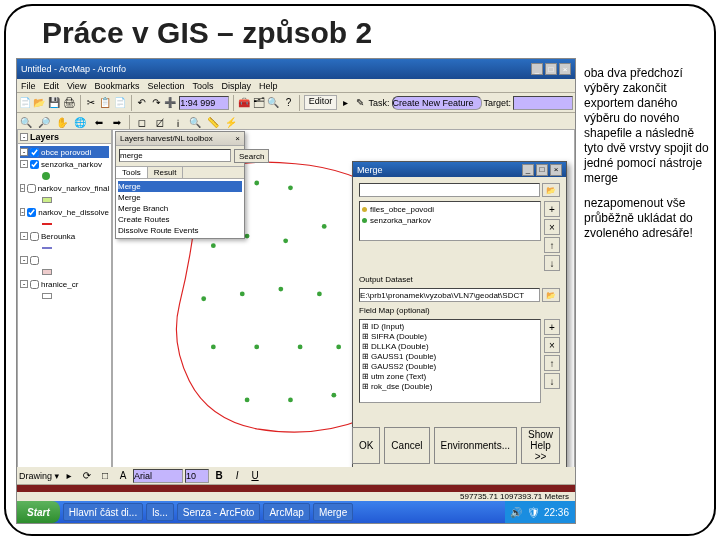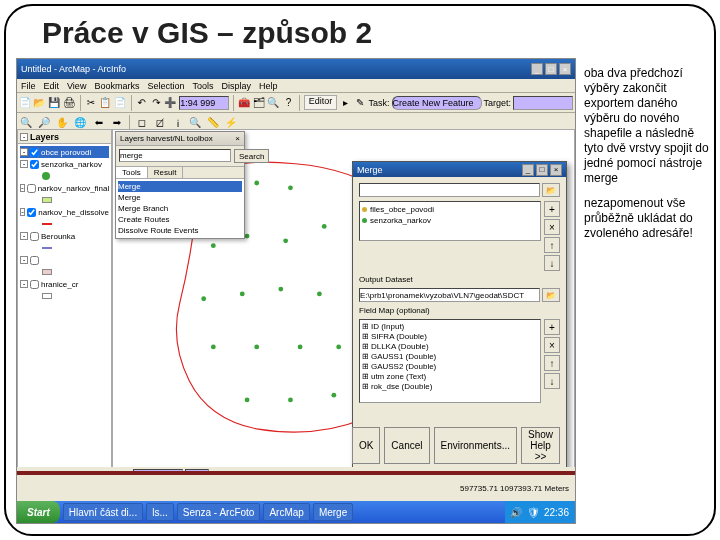--- a/index.html
+++ b/index.html
@@ -94,21 +94,21 @@
   .panel-tabs .ptab.active { background:#fff; }
   .toollist { flex:1; background:#fff; padding:2px; overflow:hidden; }
   .toollist-row { height:11px; line-height:11px; }
   .toollist-row.sel { background:#316ac5; color:#fff; }
   .map {
     flex:1; background:#fff; position:relative; border:1px solid #aaa;
   }
   .map svg { position:absolute; inset:0; width:100%; height:100%; }
   .map-tabs { position:absolute; left:0; bottom:0; height:14px; display:flex; background:#ece9d8; border-top:1px solid #aaa; font-size:8px; }
   .map-tabs .mtab { width:16px; height:14px; border-right:1px solid #aaa; display:flex; align-items:center; justify-content:center; }
-  .statusbar { position:absolute; left:0; right:0; bottom:0; height:30px; background:#ece9d8; border-top:4px solid #7f1d1d; display:flex; align-items:center; justify-content:flex-end; padding:0 6px; font-size:8px; }
+  .statusbar { position:absolute; left:0; right:0; bottom:0; height:16px; background:#ece9d8; border-top:7px solid #7f1d1d; display:flex; align-items:center; justify-content:flex-end; padding:0 6px; font-size:8px; }
   .merge-dialog {
     position:absolute; left:335px; top:102px;
     width:215px; height:310px;
     background:#ece9d8; border:1px solid #555;
     box-shadow:3px 3px 6px rgba(0,0,0,0.4);
     font-size:8px;
     display:flex; flex-direction:column;
   }
   .dlg-title { height:15px; background:linear-gradient(#2a6dc0,#1a4a90); color:#fff; display:flex; align-items:center; padding:0 4px; justify-content:space-between; font-size:9px; }
   .dlg-title .controls { display:flex; gap:2px; }

